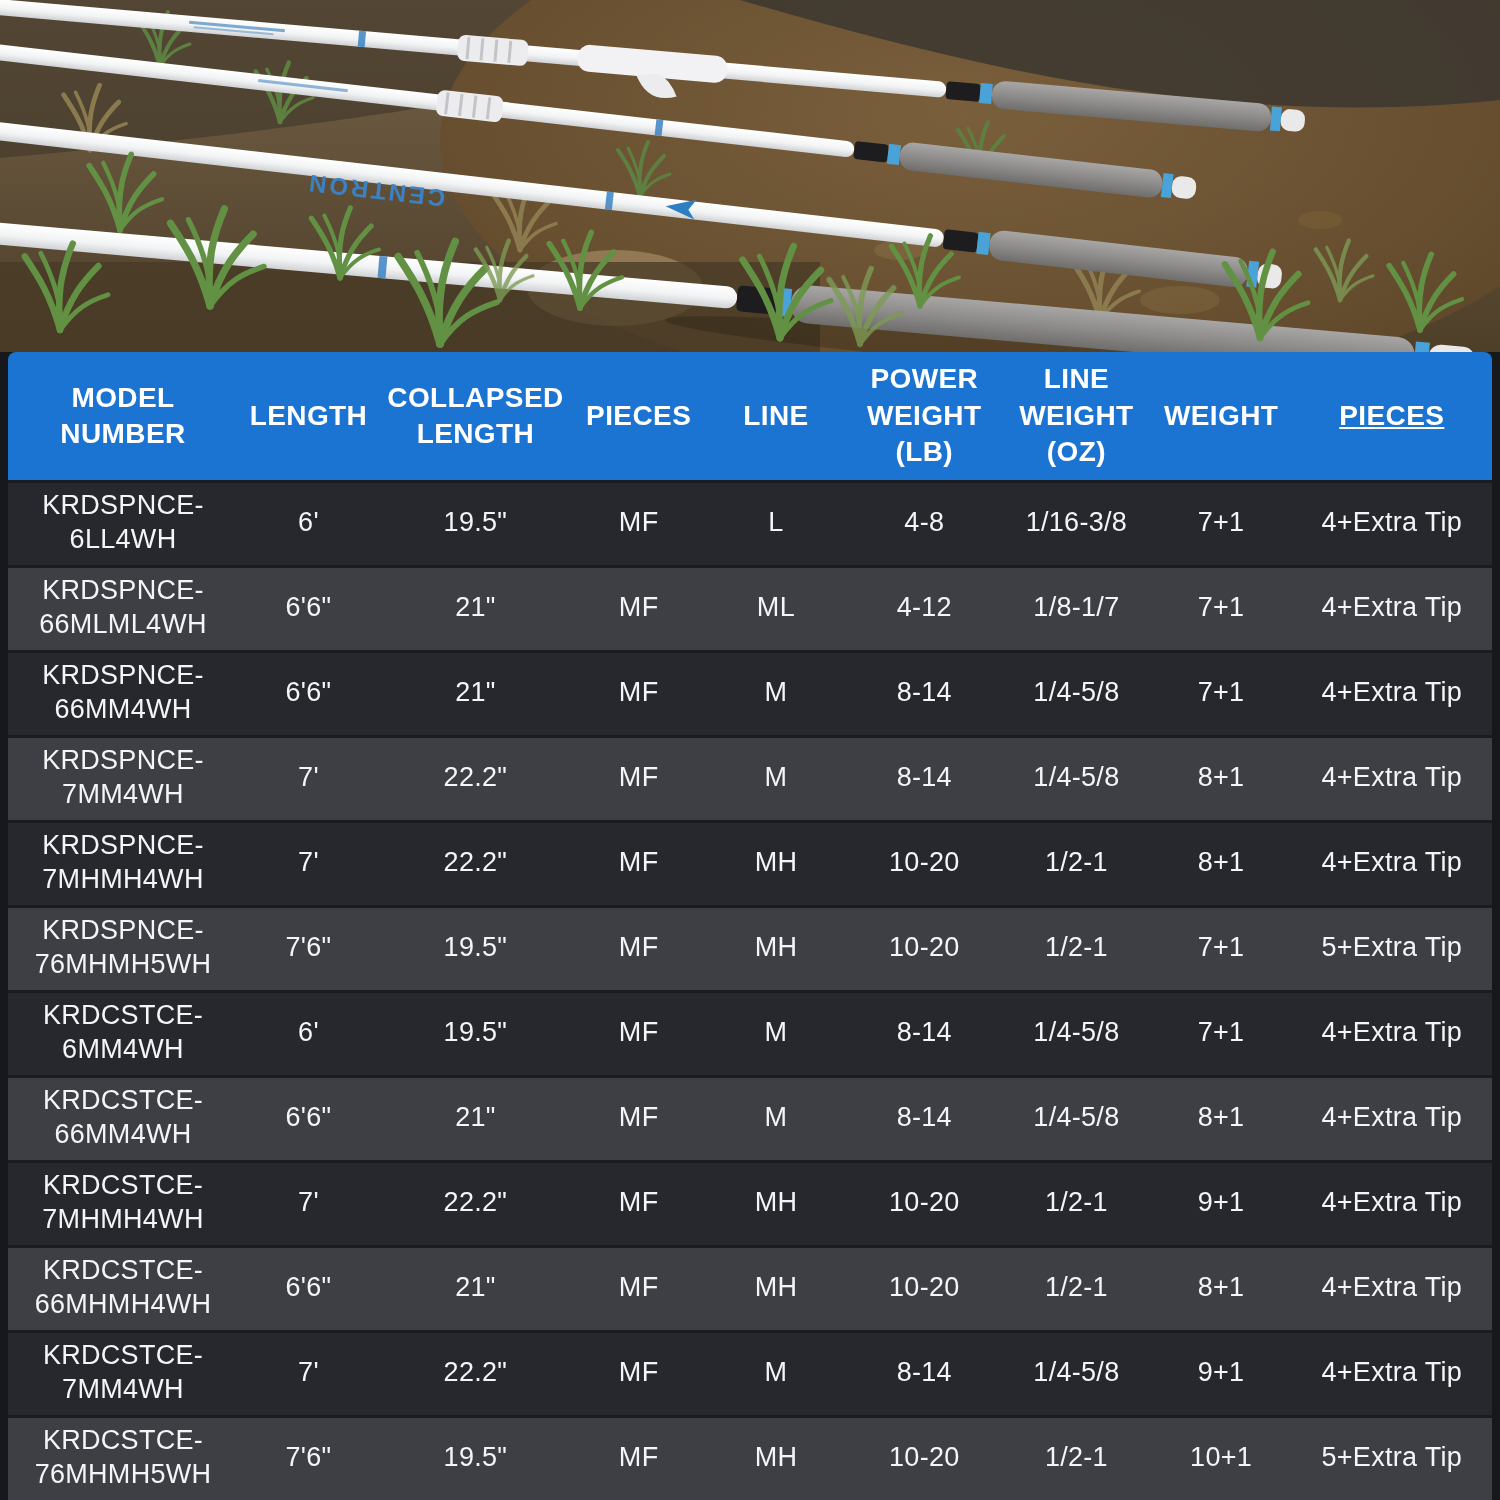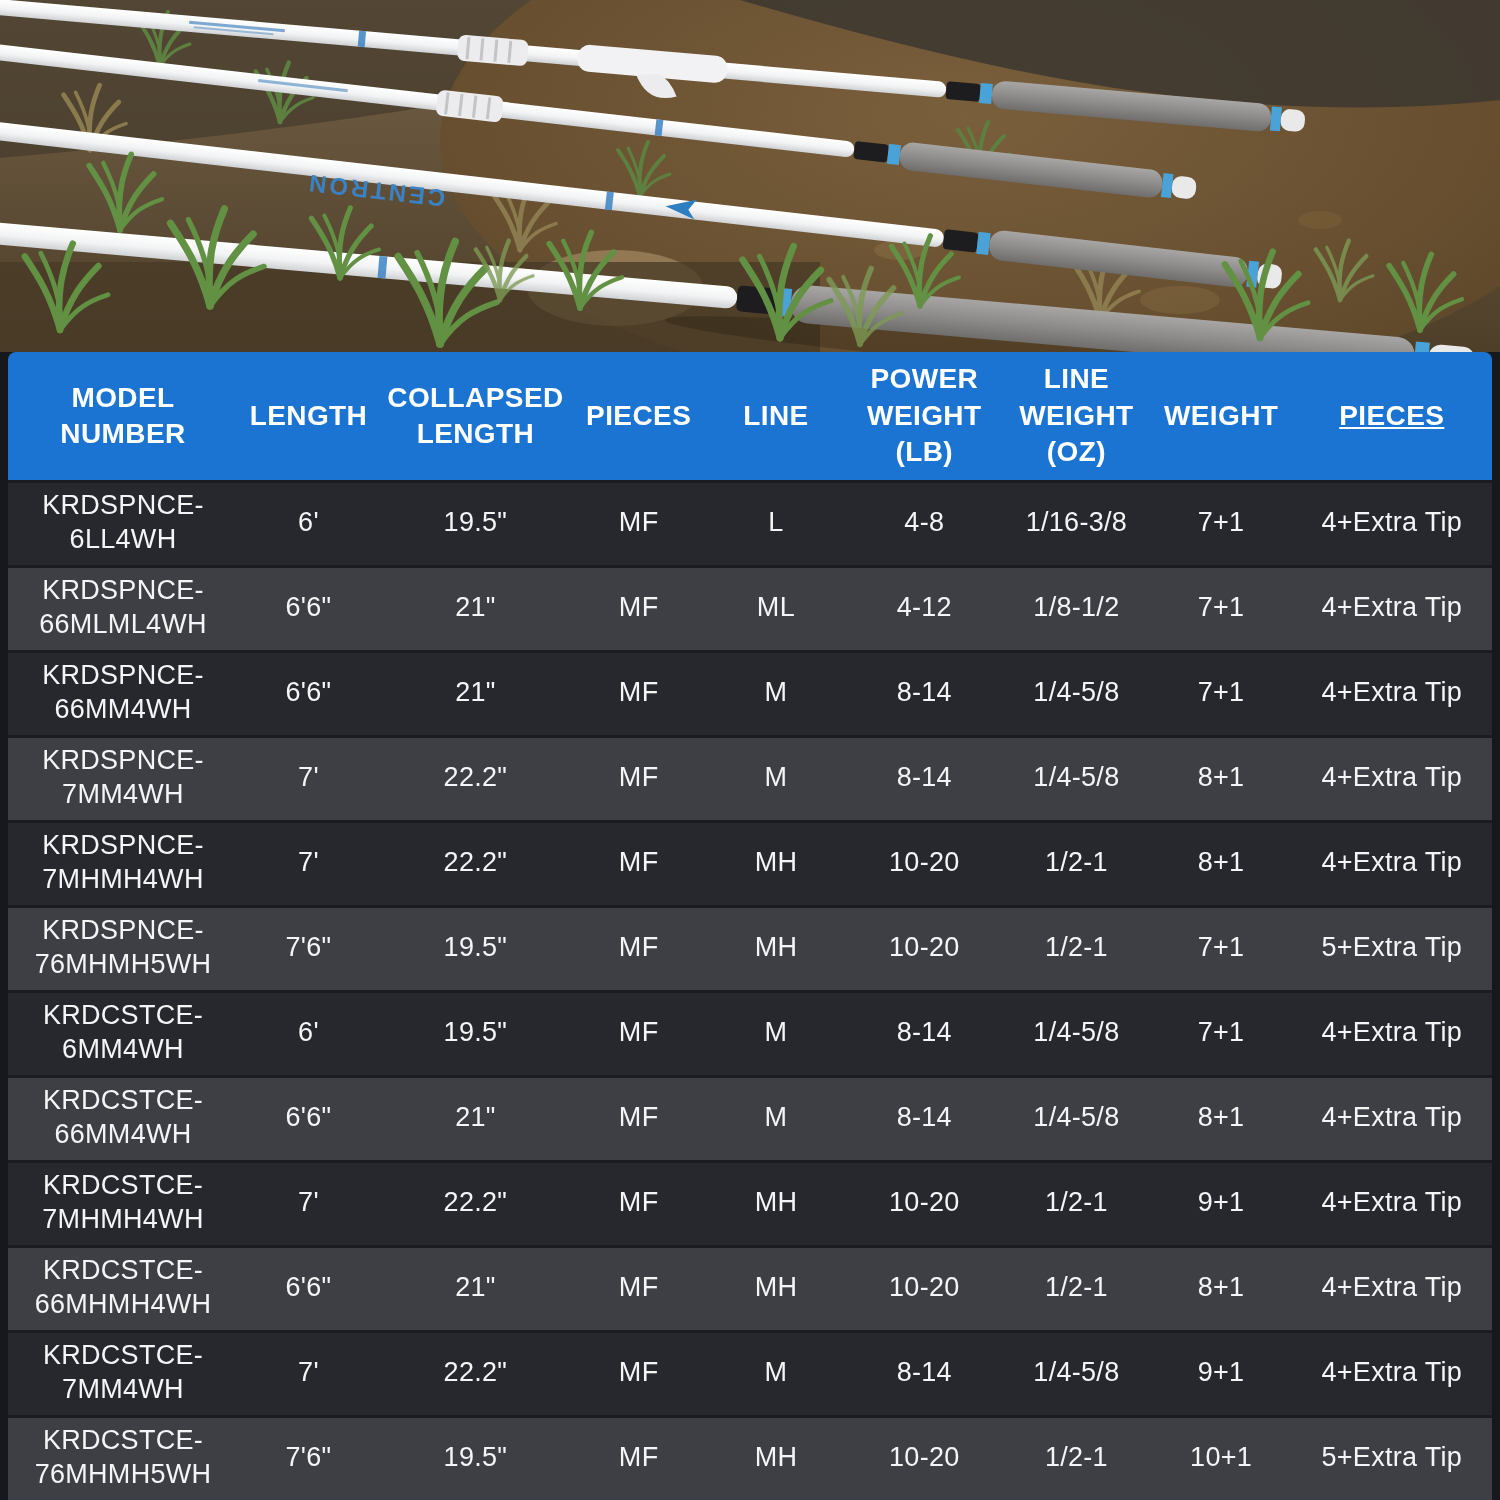--- a/index.html
+++ b/index.html
@@ -223,21 +223,21 @@
             <td>4+Extra Tip</td>
           </tr>
           <tr>
             <td>KRDSPNCE-
 66MLML4WH</td>
             <td>6'6"</td>
             <td>21"</td>
             <td>MF</td>
             <td>ML</td>
             <td>4-12</td>
-            <td>1/8-1/2</td>
+            <td>1/8-1/7</td>
             <td>7+1</td>
             <td>4+Extra Tip</td>
           </tr>
           <tr>
             <td>KRDSPNCE-
 66MM4WH</td>
             <td>6'6"</td>
             <td>21"</td>
             <td>MF</td>
             <td>M</td>

